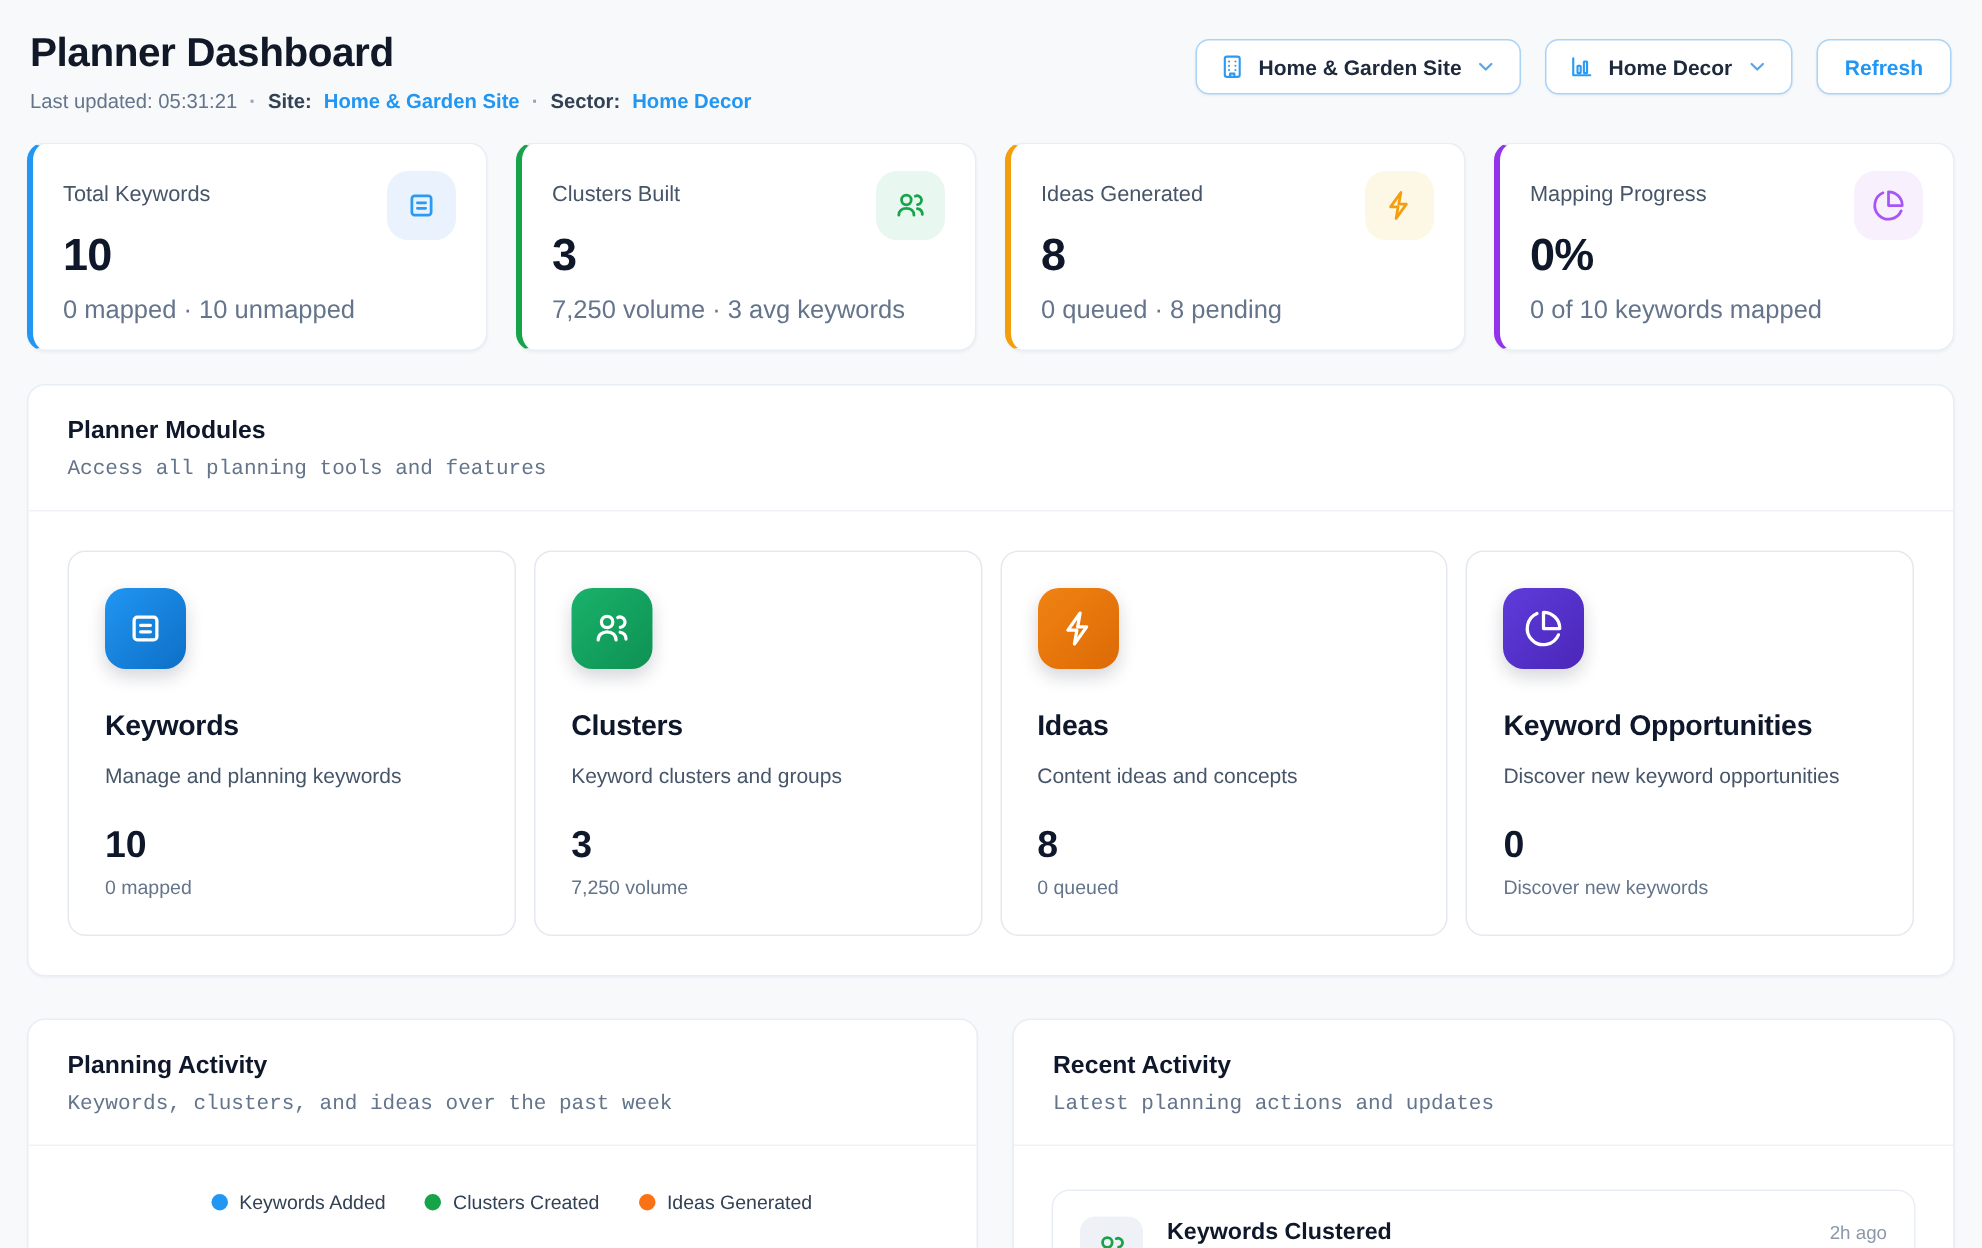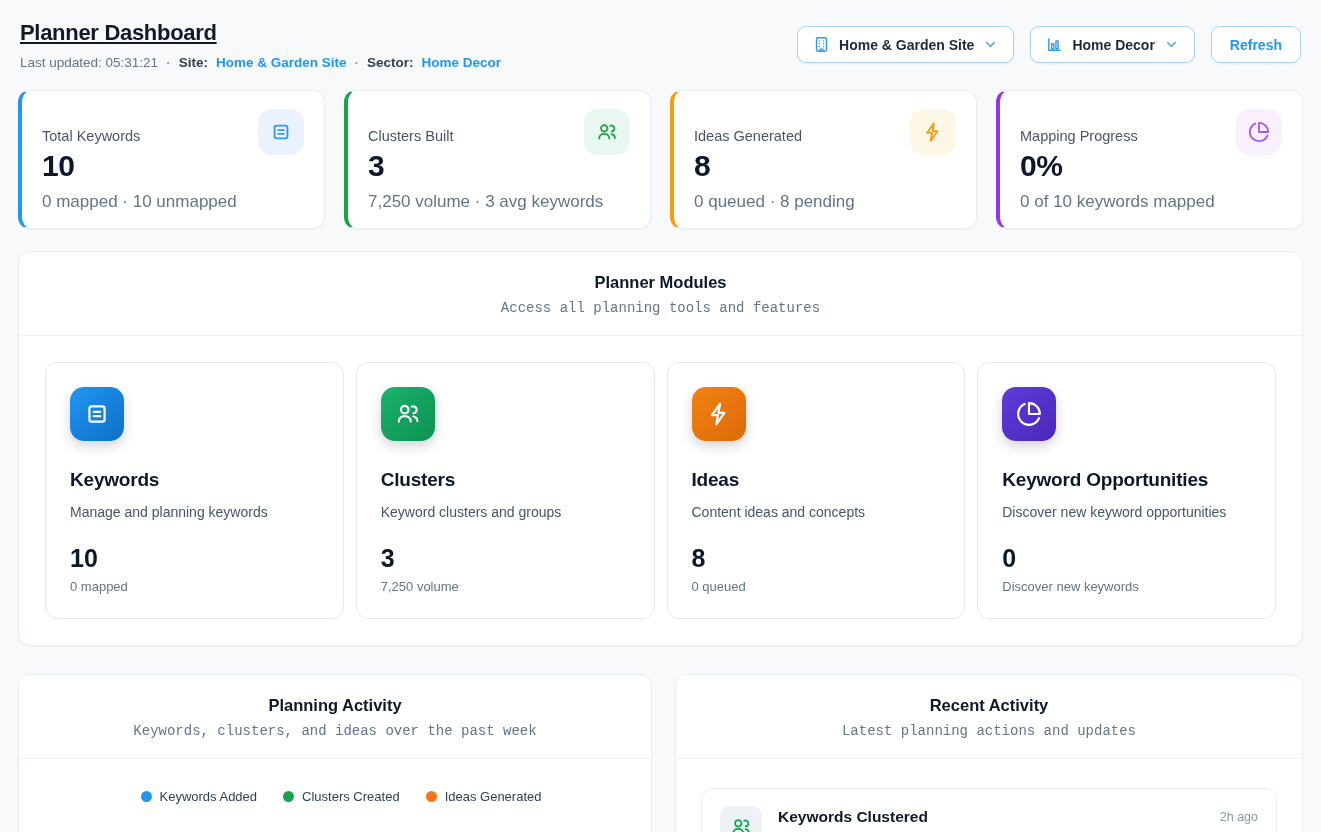--- a/index.html
+++ b/index.html
@@ -5,21 +5,21 @@
   * { margin:0; padding:0; box-sizing:border-box; }
   html,body { width:1321px; height:832px; overflow:hidden; }
   body {
     font-family:"Liberation Sans","DejaVu Sans",sans-serif;
     background:#f7f9fb; color:#0f172a;
   }
   .page { padding:20px 18px 0 18px; position:relative; }
 
   
   .header { display:flex; justify-content:space-between; align-items:flex-start; padding:0 2px; }
-  .page-title { font-size:22px; font-weight:800; letter-spacing:-0.3px; color:#111827;text-decoration:underline; }
+  .page-title { font-size:27px; font-weight:800; letter-spacing:-0.3px; color:#111827; }
   .meta { margin-top:9px; font-size:13.5px; color:#64748b; display:flex; align-items:center; gap:8px; }
   .meta .lbl { color:#334155; font-weight:700; }
   .meta .link { color:#2196f3; font-weight:600; text-decoration:none; cursor:pointer; }
   .meta .dot { color:#94a3b8; font-weight:700; }
   .controls { display:flex; gap:16px; margin-top:6px; }
   .ctl-btn {
     display:flex; align-items:center; gap:9px; background:#fff;
     border:1px solid #a9d3f7; border-radius:9px; padding:9px 15px;
     font-size:14px; font-weight:700; color:#1e293b; cursor:pointer;
     box-shadow:0 1px 2px rgba(15,23,42,.05);
@@ -34,36 +34,36 @@
   .stats { margin-top:20px; display:grid; grid-template-columns:repeat(4,1fr); gap:19px; }
   .stat-card {
     background:#fff; border:1px solid #e9eef5; border-radius:12px;
     padding:18px 20px 16px 20px; position:relative;
     box-shadow:0 1px 2px rgba(15,23,42,.04);
   }
   .stat-card.b-blue   { border-left:4px solid #2196f3; }
   .stat-card.b-green  { border-left:4px solid #16a34a; }
   .stat-card.b-orange { border-left:4px solid #f59e0b; }
   .stat-card.b-purple { border-left:4px solid #9333ea; }
-  .stat-top { display:flex; justify-content:space-between; align-items:center;gap:44px; }
+  .stat-top { display:flex; justify-content:space-between; align-items:flex-start;gap:44px; }
   .stat-label { font-size:14.5px; color:#475569; padding-top:8px; }
   .chip { width:46px; height:46px; border-radius:14px; display:flex; align-items:center; justify-content:center; }
   .chip.blue   { background:#eaf3fd; color:#2b9af3; }
   .chip.green  { background:#e8f7ef; color:#16a34a; }
   .chip.yellow { background:#fdf7e6; color:#f59e0b; }
   .chip.purple { background:#f8f1fd; color:#a855f7; }
   .stat-value { font-size:30px; font-weight:800; color:#0f172a; margin-top:-6px; letter-spacing:-0.5px; }
   .stat-sub { font-size:17px; color:#64748b; margin-top:9px; }
 
   
   .panel {
     background:#fff; border:1px solid #e9eef5; border-radius:12px;
     box-shadow:0 1px 2px rgba(15,23,42,.04);
   }
-  .panel-head { padding:21px 26px 19px 26px;text-align:center; }
+  .panel-head { padding:21px 26px 19px 26px; }
   .panel-title { font-size:16.5px; font-weight:700; color:#0f172a; }
   .panel-sub { font-size:14px; color:#64748b; margin-top:8px;font-family:Liberation Mono, monospace; }
   .divider { border-top:1px solid #eef2f7; }
 
   
   .modules-panel { margin-top:22px; }
   .modules-grid { padding:26px; display:grid; grid-template-columns:repeat(4,1fr); gap:12px; }
   .module-card {
     border:1px solid #e4e9f0; border-radius:12px; padding:24px; cursor:pointer;
     background:#fff; min-height:238px;

